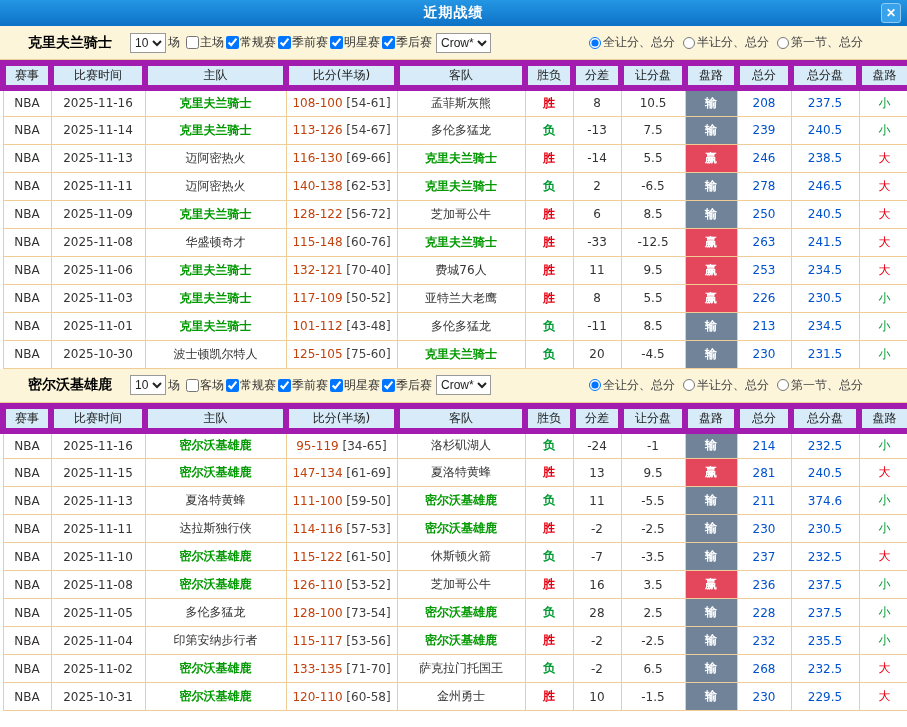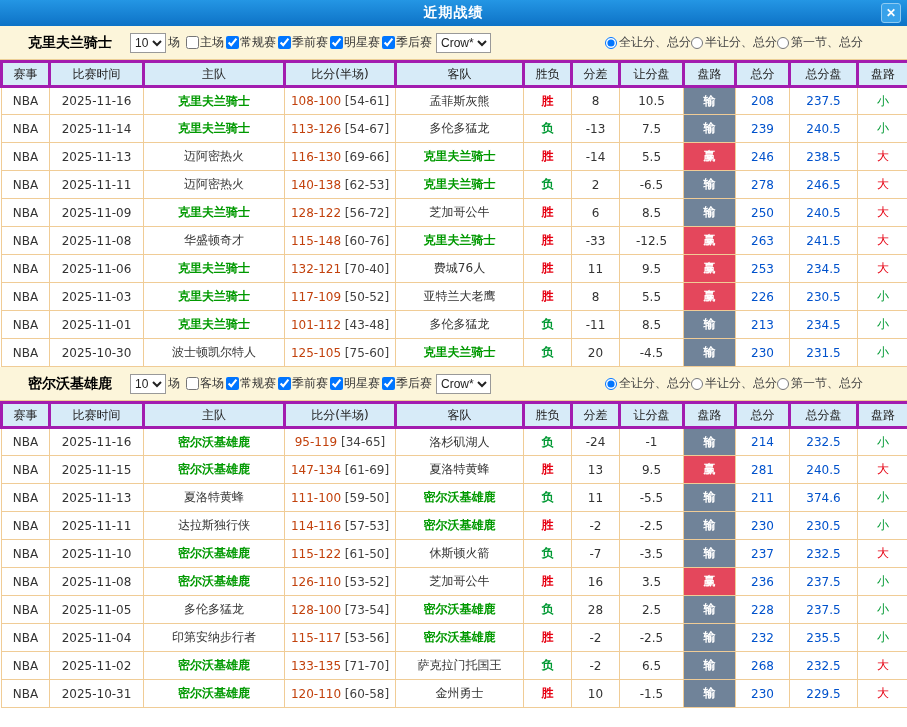--- a/index.html
+++ b/index.html
@@ -12,26 +12,26 @@
   .close-btn { position:absolute; right:6px; top:3px; width:20px; height:20px; background:#38a2ea; border:1px solid #8fcbf2; border-radius:3px; color:#fff; font-size:12px; line-height:17px; text-align:center; cursor:pointer; font-weight:bold; }
 
   .filterbar { height:34px; background:#fcf5da; border-bottom:1px solid #eccf96; display:flex; align-items:center; padding:0 10px 0 28px; }
   .team-name { font-size:14px; font-weight:bold; color:#000; margin-right:18px; white-space:nowrap; }
   select { font-size:12px; height:20px; border:1px solid #999; background:#fff; color:#222; }
   .games-select { margin-right:2px; }
   .flabel { color:#333; margin-right:4px; }
   .cb { display:inline-flex; align-items:center; color:#333; white-space:nowrap; cursor:pointer; }
   .cb input { margin:0 1px 0 2px; width:13px; height:13px; }
   .odds-select { margin-left:4px; }
-  .radios { margin-left:auto; display:flex; gap:0; margin-right:34px; color:#444; white-space:nowrap; }
+  .radios { margin-left:auto; display:flex; gap:8px; margin-right:34px; color:#444; white-space:nowrap; }
   .rb { display:inline-flex; align-items:center; gap:2px; cursor:pointer; }
   .rb input { margin:0; width:12px; height:12px; }
 
   table { width:907px; border-collapse:collapse; table-layout:fixed; }
-  th { background:#d7ebf8; border:3px solid #a21caf; height:25px; font-weight:normal; color:#222; font-size:12px; padding:0 2px; overflow:hidden; white-space:nowrap; }
+  th { background:#d7ebf8; border:6px solid #a21caf; height:25px; font-weight:normal; color:#222; font-size:12px; padding:0 2px; overflow:hidden; white-space:nowrap; }
   td { border:1px solid #f0cc96; height:28px; text-align:center; font-size:12px; color:#333; padding:0 2px; overflow:hidden; white-space:nowrap; background:#fff; }
   td.hl { color:#009900; font-weight:bold; }
   .score-main { font-weight:normal; color:#c2410c; }
   .score-half { color:#404040; }
   td.c-win { color:#e60012; font-weight:bold; }
   td.c-loss { color:#009933; font-weight:bold; }
   td.cover-loss { background:#708399; color:#fff; font-weight:bold; }
   td.cover-win { background:#e4475c; color:#fff; font-weight:bold; }
   td.c-blue { color:#0052cc; }
   td.c-big { color:#e60012; }

